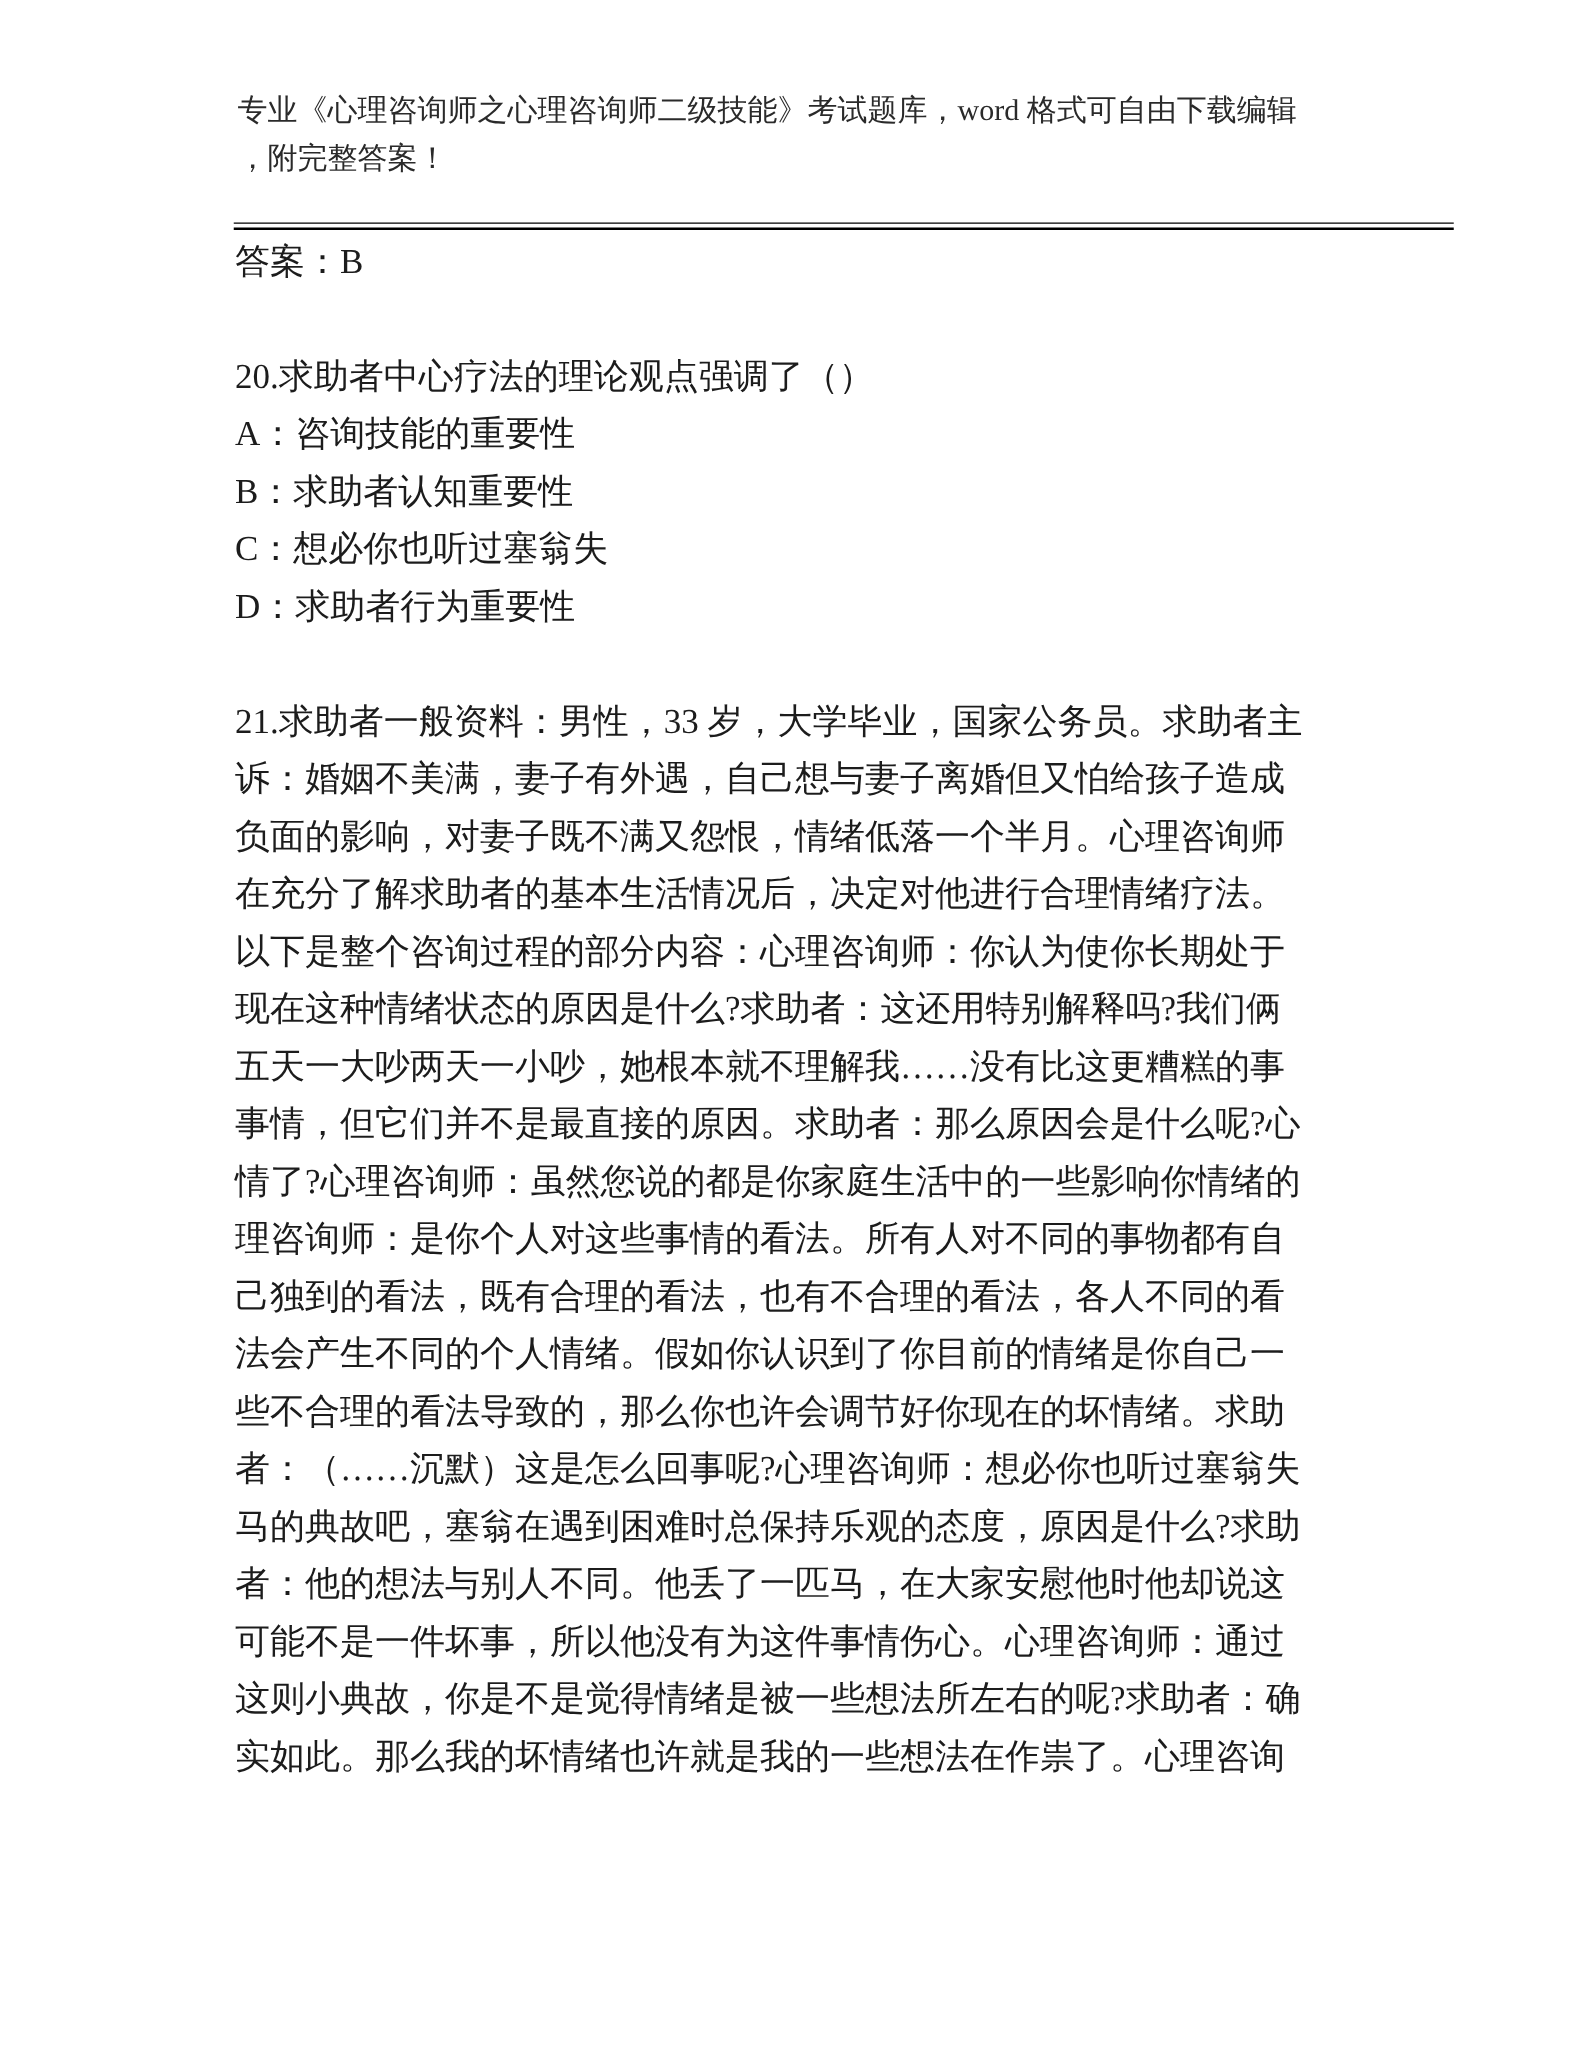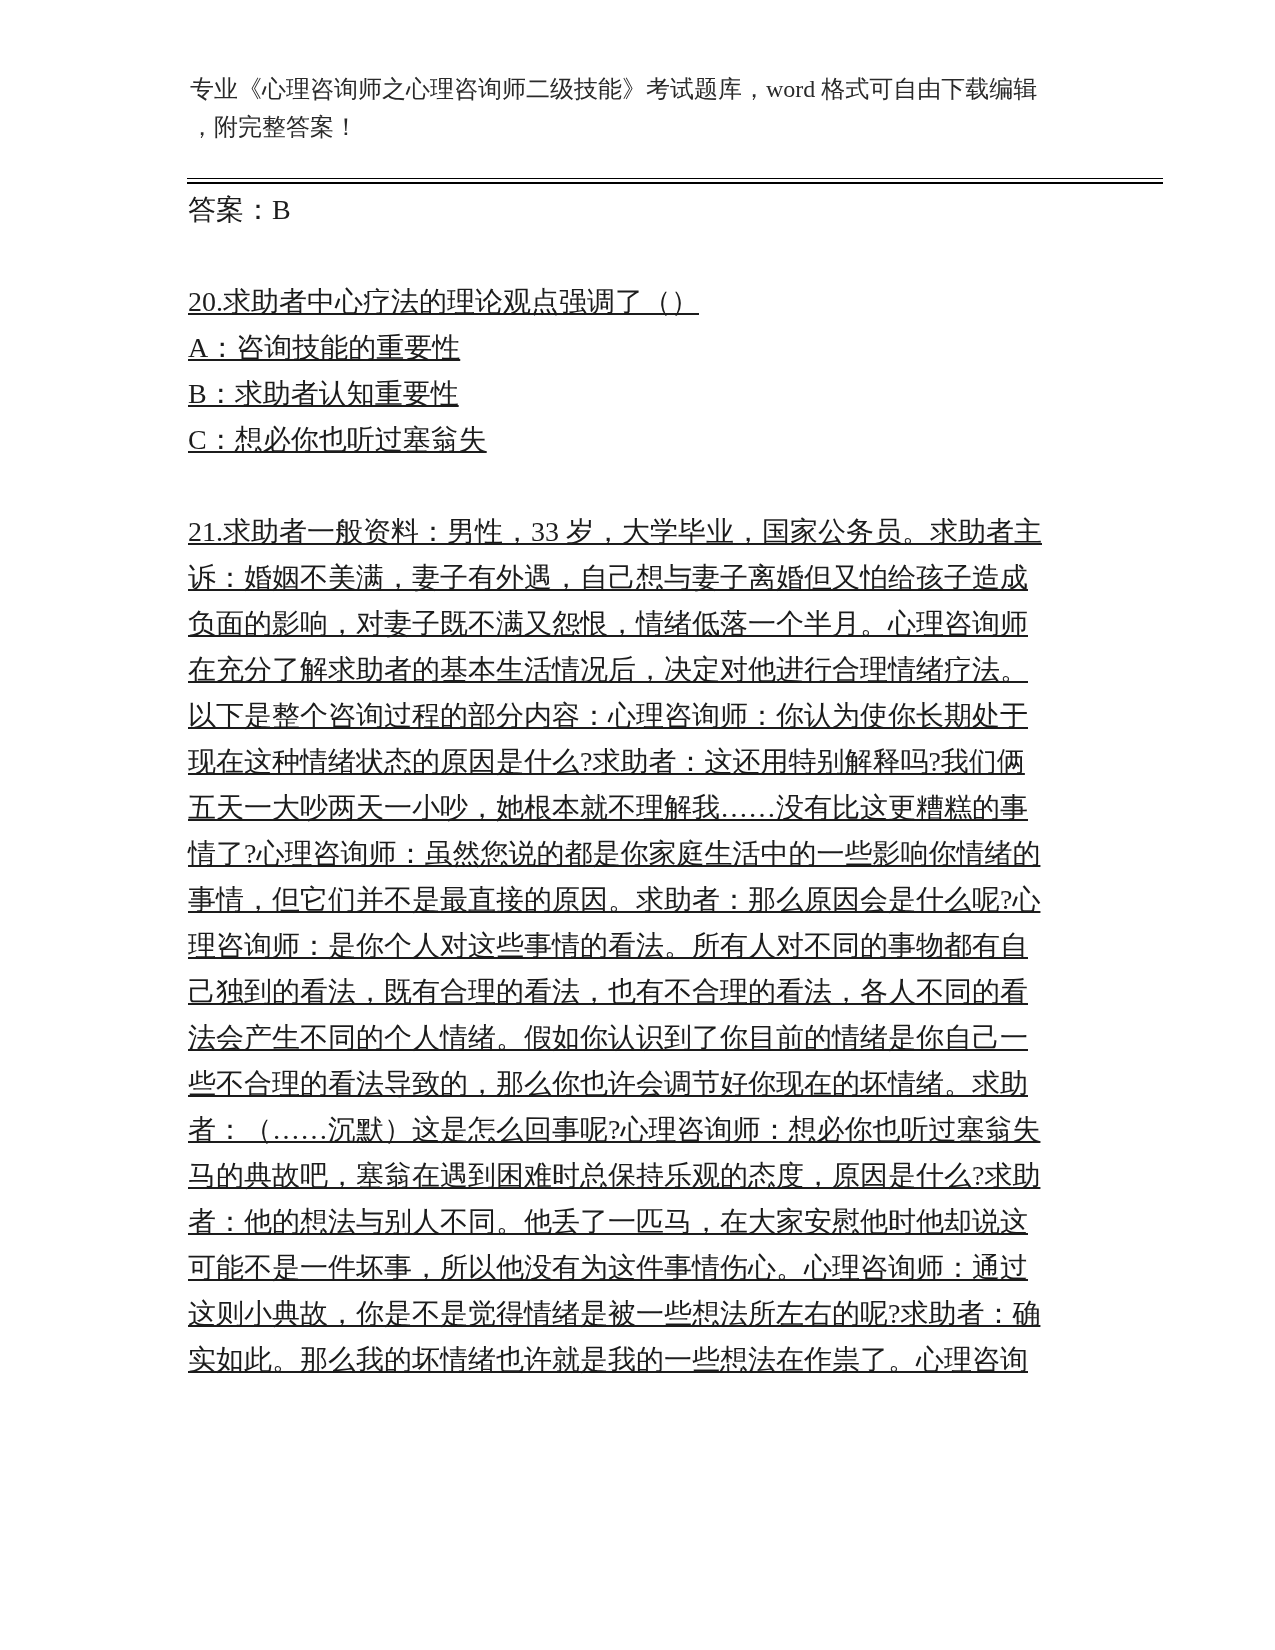--- a/index.html
+++ b/index.html
@@ -43,21 +43,20 @@
     top: 187px;
     width: 976px;
     font-size: 28px;
     line-height: 46px;
   }
   .line {
     white-space: nowrap;
   }
   .qblock {
     margin-top: 46px;
-    text-decoration: underline;
   }
 </style>
 </head>
 <body>
 
 <div class="page">
 
   <div class="page-header">
     <div class="header-line">专业《心理咨询师之心理咨询师二级技能》考试题库，word 格式可自由下载编辑</div>
     <div class="header-line">，附完整答案！</div>
@@ -67,32 +66,33 @@
 
   <div class="doc-body">
 
     <div class="line">答案：B</div>
 
     <div class="qblock">
       <div class="line">20.求助者中心疗法的理论观点强调了（）</div>
       <div class="line">A：咨询技能的重要性</div>
       <div class="line">B：求助者认知重要性</div>
       <div class="line">C：想必你也听过塞翁失</div>
+      <div class="line">D：求助者行为重要性</div>
     </div>
 
     <div class="qblock">
       <div class="line">21.求助者一般资料：男性，33 岁，大学毕业，国家公务员。求助者主</div>
       <div class="line">诉：婚姻不美满，妻子有外遇，自己想与妻子离婚但又怕给孩子造成</div>
       <div class="line">负面的影响，对妻子既不满又怨恨，情绪低落一个半月。心理咨询师</div>
       <div class="line">在充分了解求助者的基本生活情况后，决定对他进行合理情绪疗法。</div>
       <div class="line">以下是整个咨询过程的部分内容：心理咨询师：你认为使你长期处于</div>
       <div class="line">现在这种情绪状态的原因是什么?求助者：这还用特别解释吗?我们俩</div>
       <div class="line">五天一大吵两天一小吵，她根本就不理解我……没有比这更糟糕的事</div>
+      <div class="line">事情，但它们并不是最直接的原因。求助者：那么原因会是什么呢?心</div>
       <div class="line">情了?心理咨询师：虽然您说的都是你家庭生活中的一些影响你情绪的</div>
-      <div class="line">事情，但它们并不是最直接的原因。求助者：那么原因会是什么呢?心</div>
       <div class="line">理咨询师：是你个人对这些事情的看法。所有人对不同的事物都有自</div>
       <div class="line">己独到的看法，既有合理的看法，也有不合理的看法，各人不同的看</div>
       <div class="line">法会产生不同的个人情绪。假如你认识到了你目前的情绪是你自己一</div>
       <div class="line">些不合理的看法导致的，那么你也许会调节好你现在的坏情绪。求助</div>
       <div class="line">者：（……沉默）这是怎么回事呢?心理咨询师：想必你也听过塞翁失</div>
       <div class="line">马的典故吧，塞翁在遇到困难时总保持乐观的态度，原因是什么?求助</div>
       <div class="line">者：他的想法与别人不同。他丢了一匹马，在大家安慰他时他却说这</div>
       <div class="line">可能不是一件坏事，所以他没有为这件事情伤心。心理咨询师：通过</div>
       <div class="line">这则小典故，你是不是觉得情绪是被一些想法所左右的呢?求助者：确</div>
       <div class="line">实如此。那么我的坏情绪也许就是我的一些想法在作祟了。心理咨询</div>

